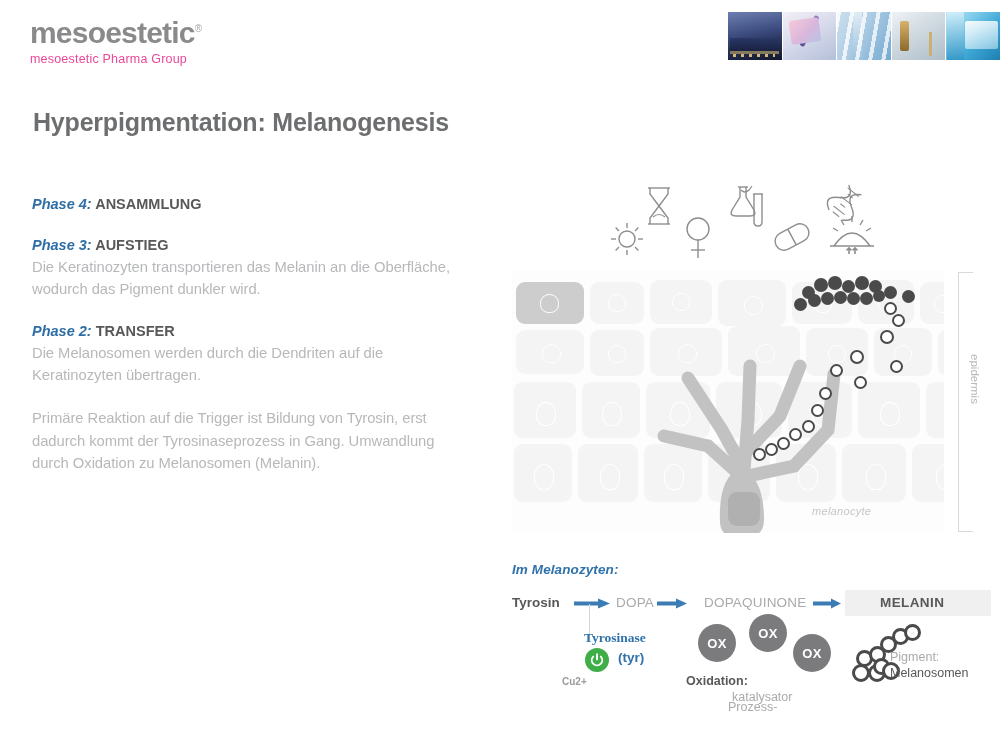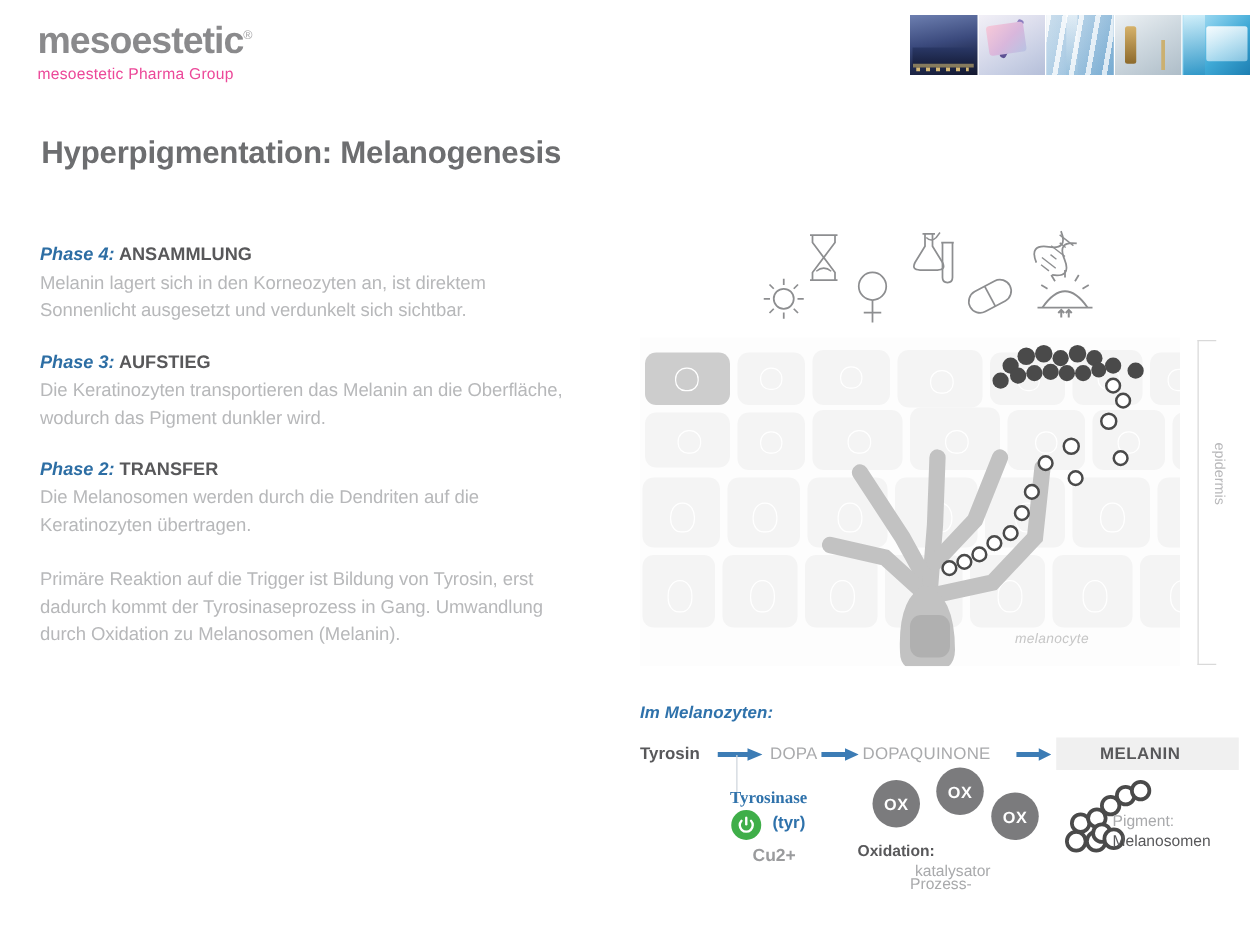--- a/index.html
+++ b/index.html
@@ -121,21 +121,21 @@
   .tyr-name{
     position:absolute;left:72px;top:68px;font-size:13.5px;font-weight:bold;color:#2f72ab;font-family:Liberation Serif, serif;
   }
   .tyr-abbr{
     position:absolute;left:106px;top:88px;font-size:13.5px;font-weight:bold;color:#2f72ab;
   }
   .green-btn{
     position:absolute;left:73px;top:86px;width:24px;height:24px;border-radius:50%;
     background:#3fae49;display:flex;align-items:center;justify-content:center;
   }
-  .cu{position:absolute;left:50px;top:114px;font-size:14px;font-weight:bold;color:#9a9b9d;margin-left:40px;}
+  .cu{position:absolute;left:50px;top:114px;font-size:10px;font-weight:bold;color:#9a9b9d;}
 
   .ox{
     position:absolute;width:38px;height:38px;border-radius:50%;background:#7b7b7d;
     color:#ffffff;font-size:13px;font-weight:bold;
     display:flex;align-items:center;justify-content:center;letter-spacing:0.3px;
   }
   .ox-cap1{position:absolute;left:174px;top:112px;font-size:12.5px;font-weight:bold;color:#58585a;}
   .ox-cap2{position:absolute;left:216px;top:112px;font-size:12.5px;color:#a9aaac;margin-top:26px;}
   .ox-cap3{position:absolute;left:220px;top:128px;font-size:12.5px;color:#a9aaac;}
 
@@ -159,21 +159,20 @@
     <div class="hs-tile hs3"></div>
     <div class="hs-tile hs4"></div>
     <div class="hs-tile hs5"></div>
   </div>
 
   <div class="slide-title">Hyperpigmentation: Melanogenesis</div>
 
   <div class="phases">
     <div class="phase">
       <div class="phase-head"><span class="phase-num">Phase 4:</span> <span class="phase-name">ANSAMMLUNG</span></div>
-      <div class="phase-body">Melanin lagert sich in den Korneozyten an, ist direktem Sonnenlicht ausgesetzt und verdunkelt sich sichtbar.</div>
     </div>
     <div class="phase">
       <div class="phase-head"><span class="phase-num">Phase 3:</span> <span class="phase-name">AUFSTIEG</span></div>
       <div class="phase-body">Die Keratinozyten transportieren das Melanin an die Oberfläche, wodurch das Pigment dunkler wird.</div>
     </div>
     <div class="phase">
       <div class="phase-head"><span class="phase-num">Phase 2:</span> <span class="phase-name">TRANSFER</span></div>
       <div class="phase-body">Die Melanosomen werden durch die Dendriten auf die Keratinozyten übertragen.</div>
     </div>
     <div class="phase">
@@ -386,21 +385,21 @@
   <div class="epi-label">epidermis</div>
 
   <div class="path">
 
     <div class="im-mel">Im Melanozyten:</div>
 
     <div class="mel-box"></div>
 
     <div class="lbl lbl-dark" style="left:0px;top:33px;">Tyrosin</div>
     <div class="lbl lbl-gray" style="left:104px;top:33px;">DOPA</div>
-    <div class="lbl lbl-gray" style="left:178px;top:33px;">DOPAQUINONE</div>
+    <div class="lbl lbl-gray" style="left:192px;top:33px;">DOPAQUINONE</div>
     <div class="lbl lbl-dark" style="left:368px;top:33px;letter-spacing:0.4px;">MELANIN</div>
 
     <div class="arrow" style="left:62px;top:36px;">
       <svg width="36" height="11" viewBox="0 0 36 11">
           <path d="M0 3.5 L24 3.5 L24 0.5 L36 5.5 L24 10.5 L24 7.5 L0 7.5 Z" fill="#3c7cb5"></path>
         </svg>
     </div>
     <div class="arrow" style="left:145px;top:36px;">
       <svg width="30" height="11" viewBox="0 0 30 11">
           <path d="M0 3.5 L19 3.5 L19 0.5 L30 5.5 L19 10.5 L19 7.5 L0 7.5 Z" fill="#3c7cb5"></path>

